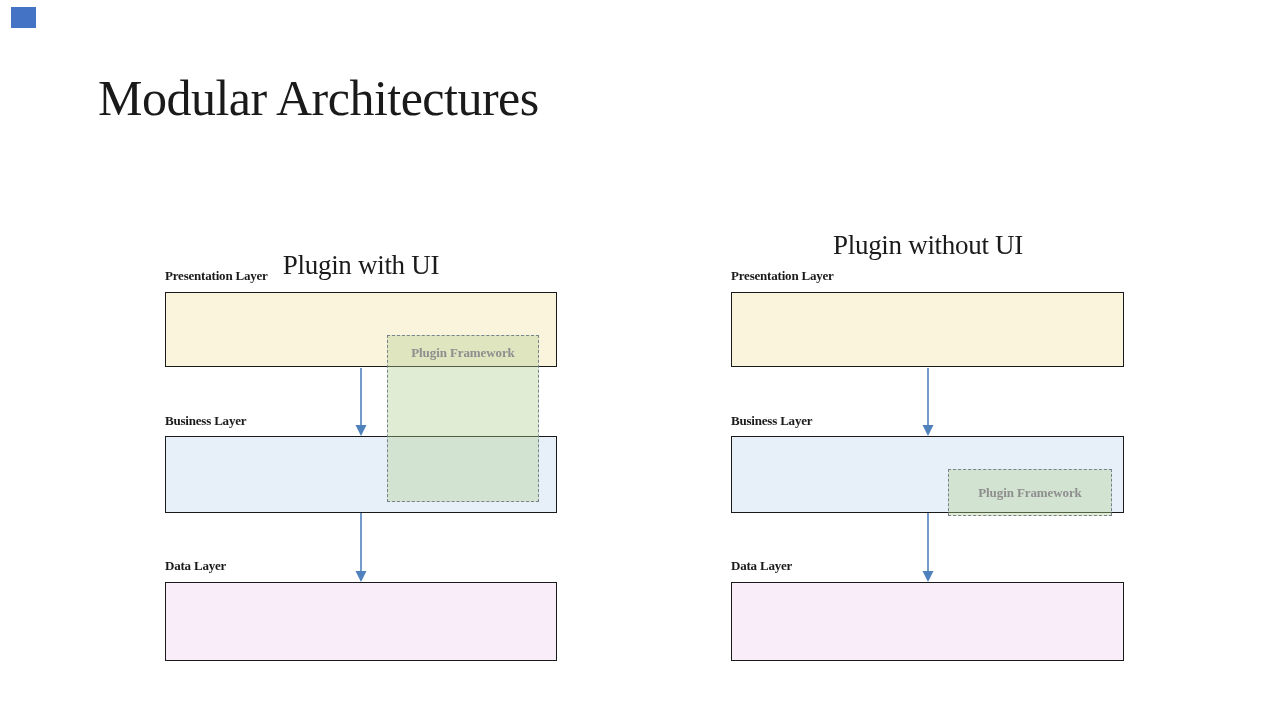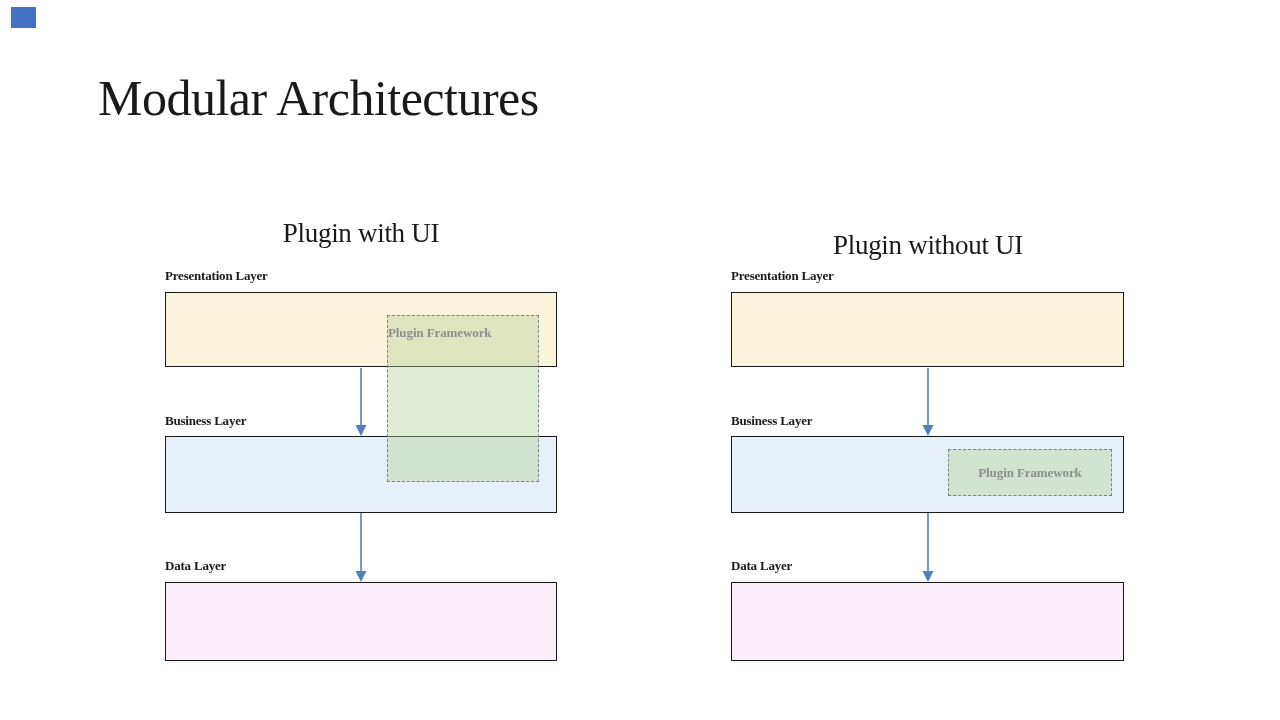--- a/index.html
+++ b/index.html
@@ -36,39 +36,41 @@
   }
   .fill-presentation{background:var(--presentation_fill);}
   .fill-business{background:var(--business_fill);}
   .fill-data{background:var(--data_fill);}
   .plugin-framework{
     position:absolute;
     background:var(--plugin_fill);
     border:1px dashed var(--dashed_border);
     box-sizing:border-box;
     z-index:5;
+    text-align:center;
     color:var(--framework_text);
     font-size:13px;font-weight:700;
     letter-spacing:-0.1px;
+    margin-top:20px;
   }
   .pf-tall{padding-top:9px;}
   .pf-small{display:flex;align-items:center;justify-content:center;}
   .flow-arrow{position:absolute;z-index:2;}
 </style>
 </head>
 <body>
 
 <div class="slide">
 
   <div class="corner-accent"></div>
 
   <div class="slide-title">Modular Architectures</div>
 
   <div>
-    <div class="diagram-heading" style="left:160px;width:402px;">Plugin with UI</div>
+    <div class="diagram-heading" style="left:160px;width:402px;margin-top:32px;">Plugin with UI</div>
 
     <div class="layer-label" style="left:165px;top:268px;">Presentation Layer</div>
     <div class="layer-box fill-presentation" style="left:165px;top:292px;width:392px;height:75px;"></div>
 
     <svg class="flow-arrow" style="left:354px;top:368px;" width="14" height="68" viewBox="0 0 14 68">
       <line x1="7" y1="0" x2="7" y2="58" stroke="var(--arrow)" stroke-width="1.6"></line>
       <polygon points="1.5,57 12.5,57 7,68" fill="var(--arrow)"></polygon>
     </svg>
 
     <div class="layer-label" style="left:165px;top:413px;">Business Layer</div>

